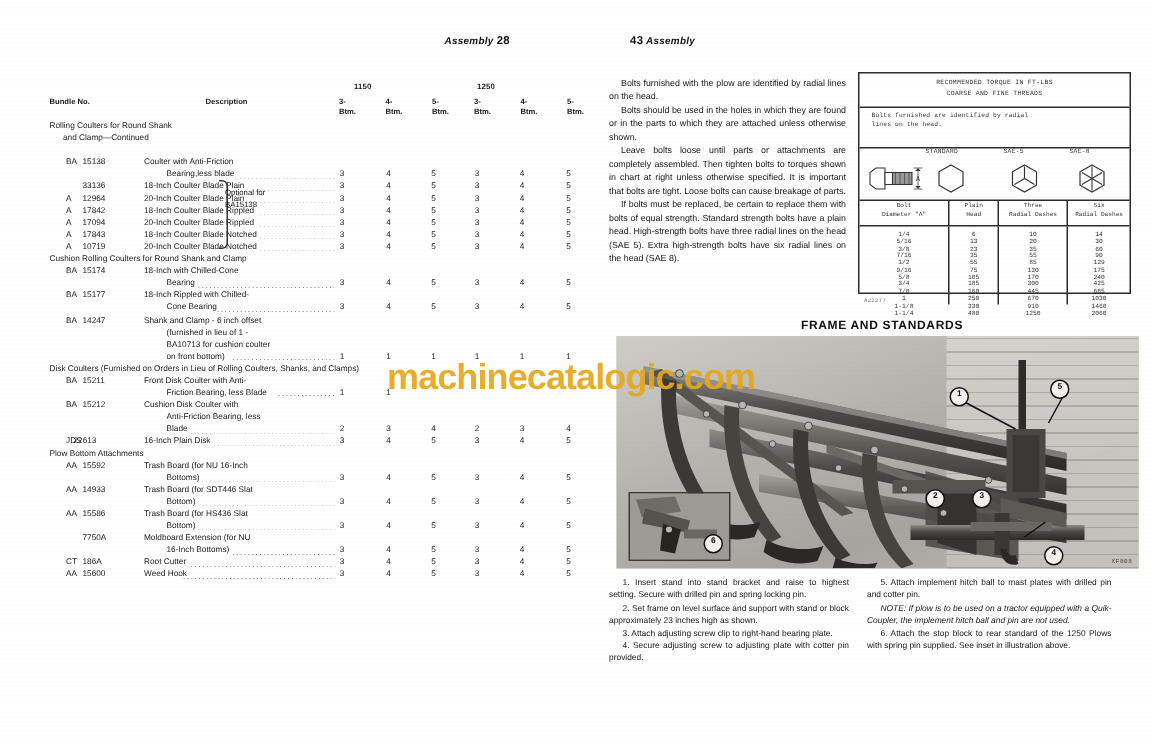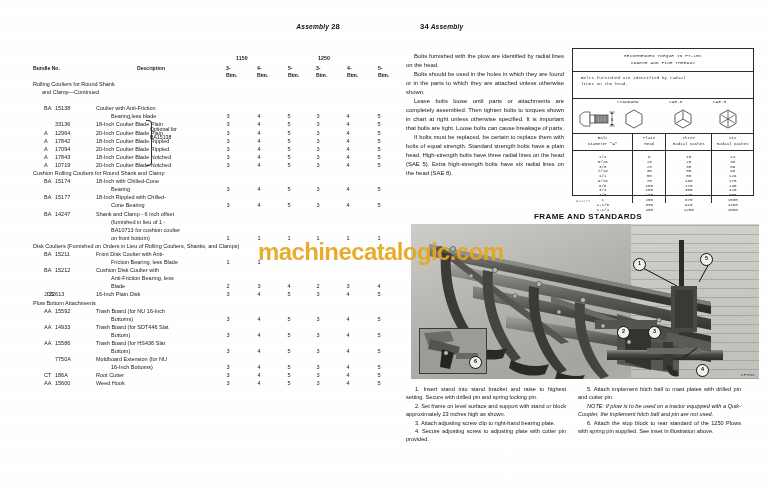--- a/index.html
+++ b/index.html
@@ -526,21 +526,21 @@
     <div class="brace"></div>
     <div class="optbox">
       <div>Optional for</div>
       <div>BA15138</div>
     </div>
   </div>
 
   <div class="right-page">
 
     <div class="folio folio-right">
-      <span class="num">34</span>
+      <span class="num">43</span>
       <span>Assembly</span>
     </div>
 
 
     <div class="body-col gen-text" id="gen-text">
         <p>Bolts furnished with the plow are identified by radial lines on the head.</p>
         <p>Bolts should be used in the holes in which they are found or in the parts to which they are attached unless otherwise shown.</p>
         <p>Leave bolts loose until parts or attachments are completely assembled. Then tighten bolts to torques shown in chart at right unless otherwise specified. It is important that bolts are tight. Loose bolts can cause breakage of parts.</p>
         <p>If bolts must be replaced, be certain to replace them with bolts of equal strength. Standard strength bolts have a plain head. High-strength bolts have three radial lines on the head (SAE 5). Extra high-strength bolts have six radial lines on the head (SAE 8).</p>
       </div>

